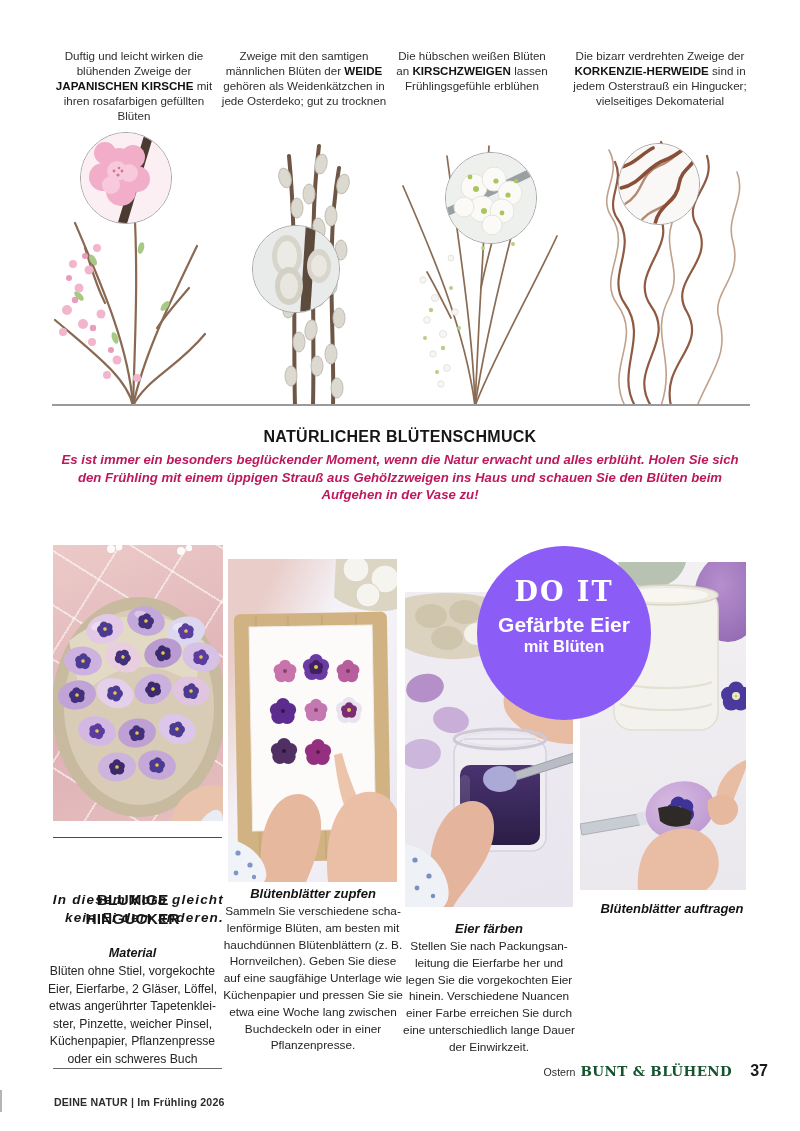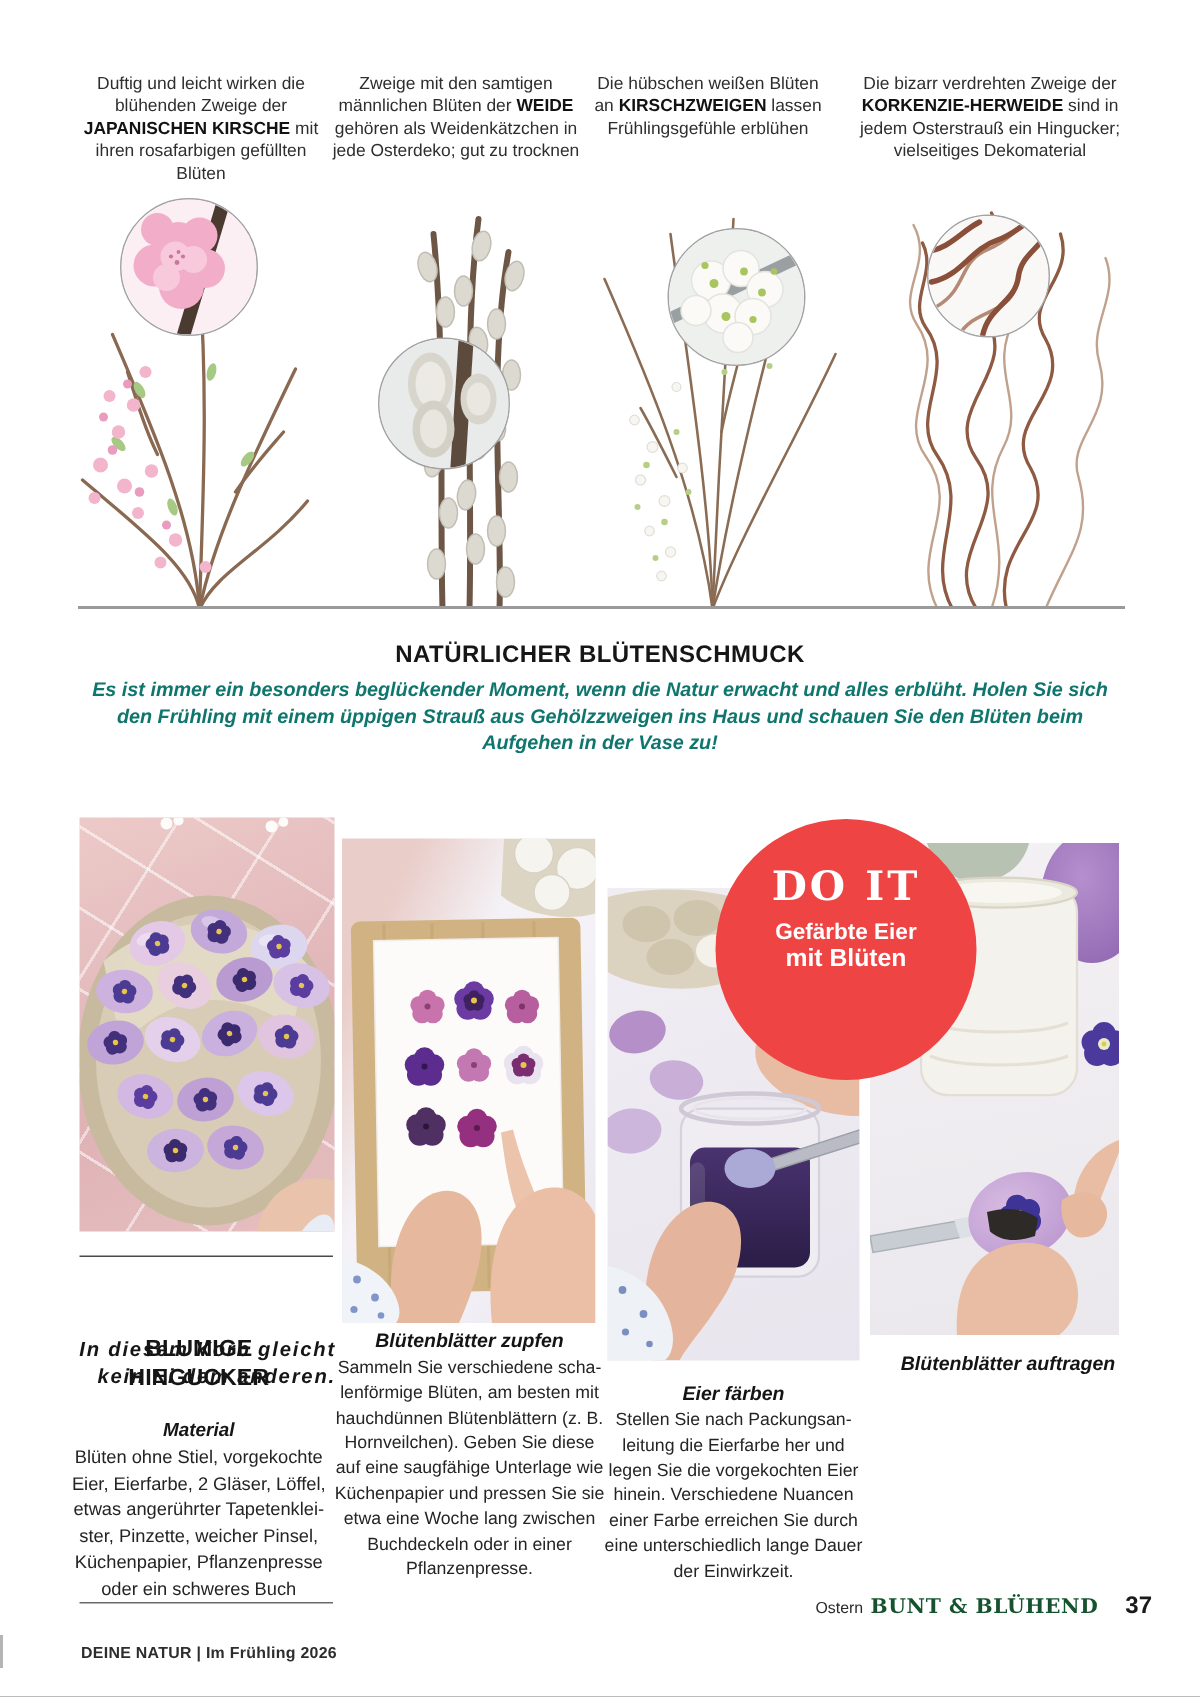--- a/index.html
+++ b/index.html
@@ -16,42 +16,42 @@
   #baseline{position:absolute;left:52px;top:404px;width:698px;height:2px;background:#9a9a9a;}
 
   
   .inset{position:absolute;border-radius:50%;border:1px solid #a3a3a3;overflow:hidden;background:#fff;}
   .inset svg{display:block;}
 
   
   #feature-title{position:absolute;left:0;top:428px;width:800px;text-align:center;
                  font-size:16px;font-weight:bold;letter-spacing:.3px;color:#161616;}
   #feature-intro{position:absolute;left:60px;top:451px;width:680px;text-align:center;
-                 font-size:13.2px;line-height:17.5px;font-style:italic;font-weight:bold;color:#0f766e;}
+                 font-size:13.2px;line-height:17.5px;font-style:italic;font-weight:bold;color:#be185d;}
 
   
   .photo{position:absolute;overflow:hidden;}
   #photo-basket{left:53px;top:545px;width:170px;height:276px;
     background:
       repeating-linear-gradient(32deg, transparent 0 44px, rgba(255,255,255,.55) 44px 46px),
       repeating-linear-gradient(122deg, transparent 0 56px, rgba(255,255,255,.5) 56px 58px),
       linear-gradient(160deg,#eccac8,#dfb2b6 60%,#e6bfc0);}
   #photo-press{left:228px;top:559px;width:169px;height:323px;
     background:linear-gradient(115deg,#e9cdc9 0 16%,#f4f2f7 40% 60%,#e9e6ef);}
   #photo-dye{left:405px;top:592px;width:168px;height:315px;
     background:linear-gradient(160deg,#f0edf3,#e8e5ee);}
   #photo-paint{left:580px;top:562px;width:166px;height:328px;
     background:linear-gradient(170deg,#f3f1f4,#ebe8ed);}
 
   
   #diy-badge{position:absolute;left:477px;top:546px;width:174px;height:174px;border-radius:50%;
              text-align:center;color:#fff;}
   #diy-badge .l1{font-family:"DejaVu Serif",serif;font-weight:bold;font-size:27px;letter-spacing:2px;padding-top:30px;}
   #diy-badge .l2{font-family:"DejaVu Serif",serif;font-weight:bold;font-size:27px;letter-spacing:1px;margin-top:-2px;}
-  #diy-badge .s1{font-size:15px;font-weight:bold;margin-top:6px;}
+  #diy-badge .s1{font-size:21px;font-weight:bold;margin-top:6px;}
   #diy-badge .s2{font-size:16.5px;font-weight:bold;}
 
   
   .rule{position:absolute;height:0;border-top:1.6px solid #4a4a4a;}
   #basket-title{position:absolute;left:45px;top:847px;width:175px;text-align:center;
                 font-size:15.5px;font-weight:bold;line-height:19px;color:#151515;margin-top:43px;}
   #basket-title span{display:inline-block;width:130px;}
   #basket-lede{position:absolute;left:41px;top:891px;width:183px;text-align:right;
                font-size:13.5px;font-weight:bold;font-style:italic;letter-spacing:1.2px;line-height:18px;color:#161616;}
   #material-label{position:absolute;left:45px;top:946px;width:175px;text-align:center;
@@ -550,21 +550,21 @@
         <use href="#pansy" x="-16" y="-16" width="32" height="32" style="color:#3e3396"></use>
         <path d="M-5,2 C-2,6 2,6 5,2 C2,4 -2,4 -5,2 Z" fill="#e9c74e"></path>
         <circle cx="0" cy="-1" r="2.4" fill="#e9c74e"></circle>
       </g>
       <path d="M78,246 C92,242 102,244 112,250 L110,262 C98,266 88,266 80,259 Z" fill="#2e2a28"></path>
       <path d="M58,328 C56,296 68,274 92,268 C116,262 134,274 138,294 C141,310 134,322 126,328 Z" fill="#e9bda3"></path>
       <path d="M128,238 C140,230 152,232 157,242 C161,252 153,263 141,263 C132,263 126,252 128,238 Z" fill="#e6b89e"></path>
     </svg>
   </div>
 
-  <div id="diy-badge" style="background:#ef4444;">
+  <div id="diy-badge" style="background:#8b5cf6;">
     <div class="l1">DO IT</div>
     <div class="s1">Gefärbte Eier</div>
     <div class="s2">mit Blüten</div>
   </div>
 
   <div class="rule" style="left:53px;top:837px;width:169px;"></div>
   <div id="basket-title"><span>BLUMIGE HINGUCKER</span></div>
   <div id="basket-lede">In diesem Korb gleicht kein Ei dem anderen.</div>
   <div id="material-label">Material</div>
   <div id="material-body">Blüten ohne Stiel, vorgekochte Eier, Eierfarbe, 2 Gläser, Löffel, etwas angerührter Tapetenklei­ster, Pinzette, weicher Pinsel, Küchenpapier, Pflanzenpresse oder ein schweres Buch</div>

